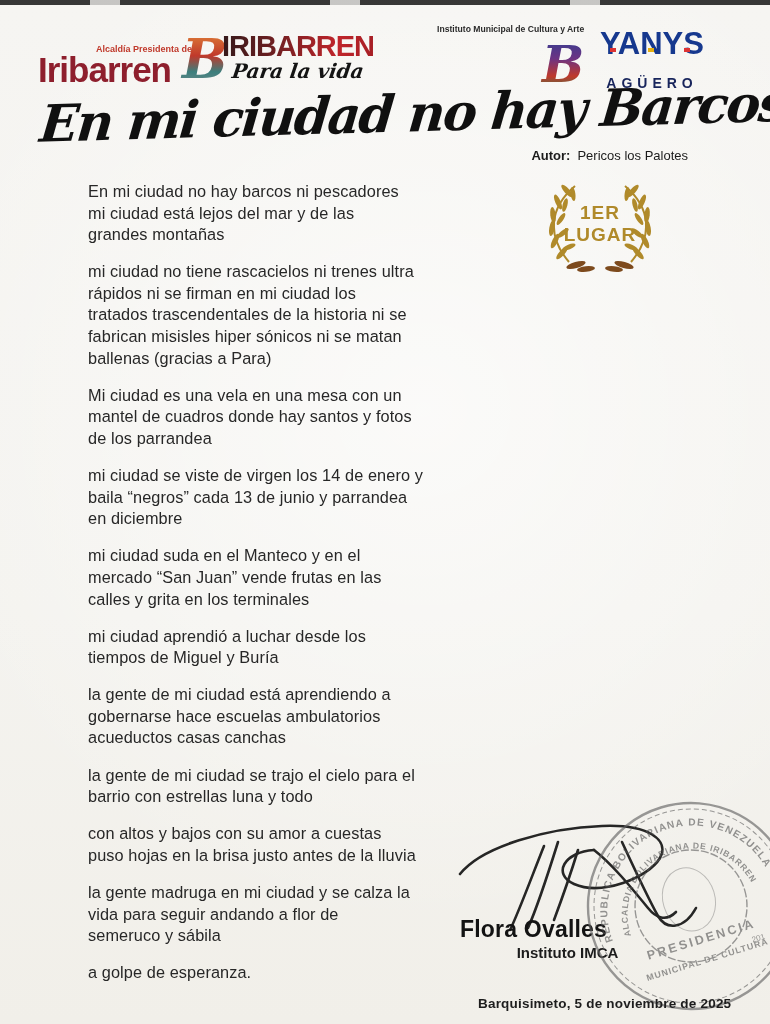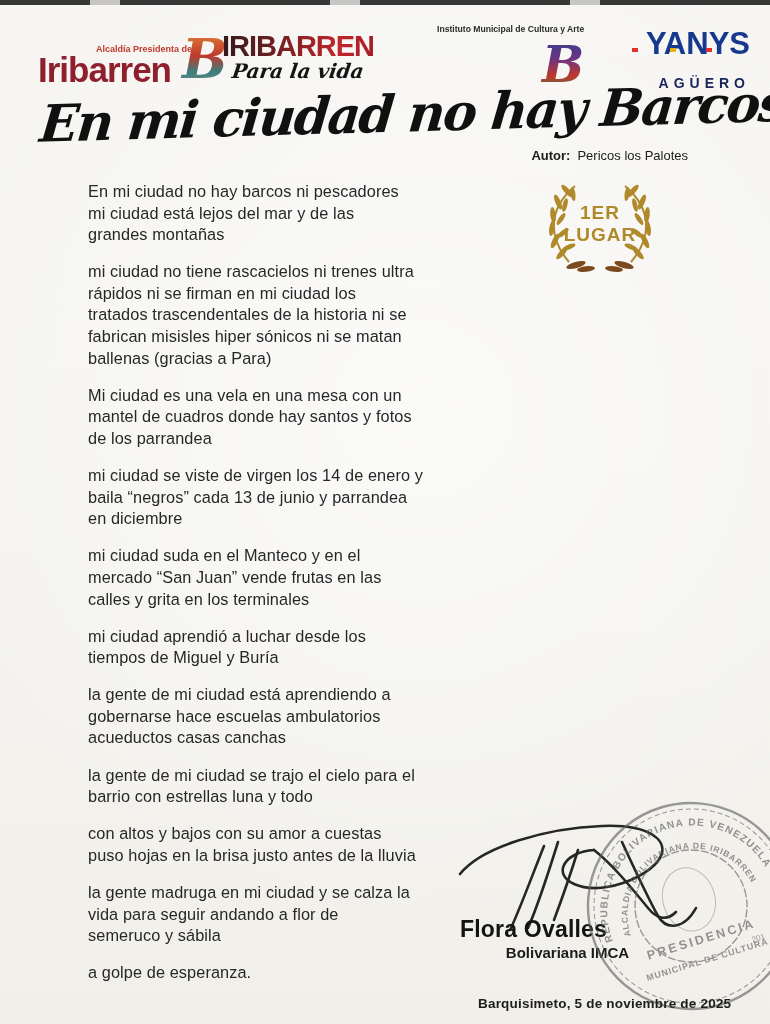--- a/index.html
+++ b/index.html
@@ -25,21 +25,21 @@
   .irib2 .word{
     font-size:29px;font-weight:bold;letter-spacing:-1px;font-stretch:condensed;
     background:linear-gradient(90deg,#30191a 0%,#6e1f21 35%,#c0252b 75%,#a31e24 100%);
     -webkit-background-clip:text;background-clip:text;color:transparent;
   }
   .irib2 .tagline{margin-top:-4px;font-family:"DejaVu Serif",serif;font-style:italic;font-weight:bold;font-size:20px;color:#141414;transform:skewX(-8deg);}
   .imca{left:414px;top:24px;width:170px;}
   .imca .topline{font-size:8.6px;font-weight:bold;color:#2a2a2a;white-space:nowrap;margin-left:23px;}
   .imca .word{font-size:43px;font-weight:bold;letter-spacing:0px;color:var(--imca-black);line-height:.95;display:inline-block;}
   .imca svg{position:absolute;left:126px;top:10px;}
-  .yanys{left:598px;top:28px;width:152px;text-align:right;}
+  .yanys{left:576px;top:28px;width:152px;text-align:center;}
   .yanys .word{font-size:31px;font-weight:bold;letter-spacing:0px;color:var(--yanys-blue);line-height:1;}
   .yanys .sub{margin-top:16px;font-size:14px;font-weight:bold;letter-spacing:5px;color:#18255c;}
   .yanys .flecks{position:absolute;left:24px;top:20px;width:100px;height:4px;
     background:linear-gradient(90deg,transparent 0 10%, #d33 10% 16%, transparent 16% 48%, #e6b012 48% 54%, transparent 54% 84%, #d33 84% 90%, transparent 90%);}
   
   .title{
     position:absolute;left:40px;right:40px;top:84px;text-align:center;
     font-family:"DejaVu Serif",serif;font-style:italic;font-weight:bold;
     font-size:51px;color:#101010;letter-spacing:-2px;white-space:nowrap;
     transform:rotate(-1.6deg) skewX(-7deg);
@@ -201,21 +201,21 @@
     <g fill="none" stroke="#151515" stroke-width="2.6" stroke-linecap="round" opacity=".92">
       <path d="M8,62 C30,34 96,16 150,14 C196,12 218,28 208,46 C196,66 150,84 122,72 C100,62 112,40 142,38"></path>
       <path d="M92,34 C80,64 66,102 58,118"></path>
       <path d="M106,30 C96,62 84,98 76,116"></path>
       <path d="M126,38 C118,64 108,92 102,108"></path>
       <path d="M142,38 C160,52 178,74 196,96 C204,106 214,110 224,100"></path>
       <path d="M170,30 C182,56 196,86 206,104 C214,118 232,118 244,96"></path>
     </g>
   </svg>
   <div class="sig-name">Flora Ovalles</div>
-  <div class="sig-role">Bolivariana IMCA</div>
+  <div class="sig-role">Instituto IMCA</div>
 
   <svg class="stamp" width="226" height="226" viewBox="0 0 226 226">
     <defs>
       <path id="arcTop" d="M 30,136 A 85,85 0 1 1 196,136" fill="none"></path>
       <path id="arcMid" d="M 49,138 A 66,66 0 1 1 177,138" fill="none"></path>
     </defs>
     <g transform="rotate(-17 113 113)" stroke="#5f5f5f" fill="none">
       <circle cx="113" cy="113" r="103" stroke-width="2.4"></circle>
       <circle cx="113" cy="113" r="97" stroke-width="1" stroke-dasharray="5 3"></circle>
       <circle cx="113" cy="113" r="56" stroke-width="1.4" stroke-dasharray="8 2"></circle>

